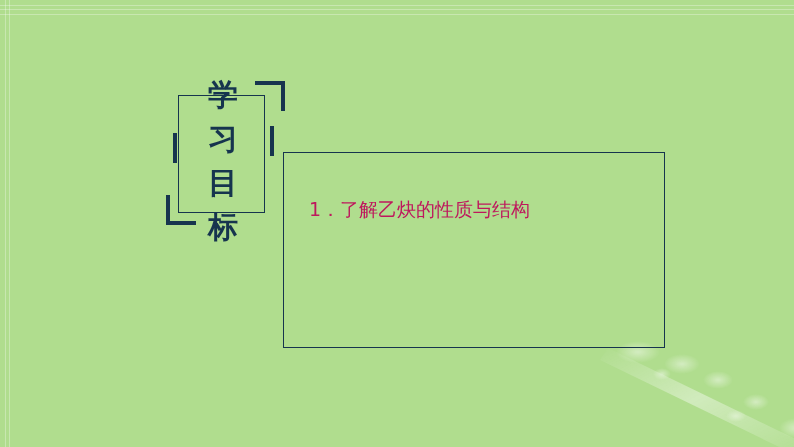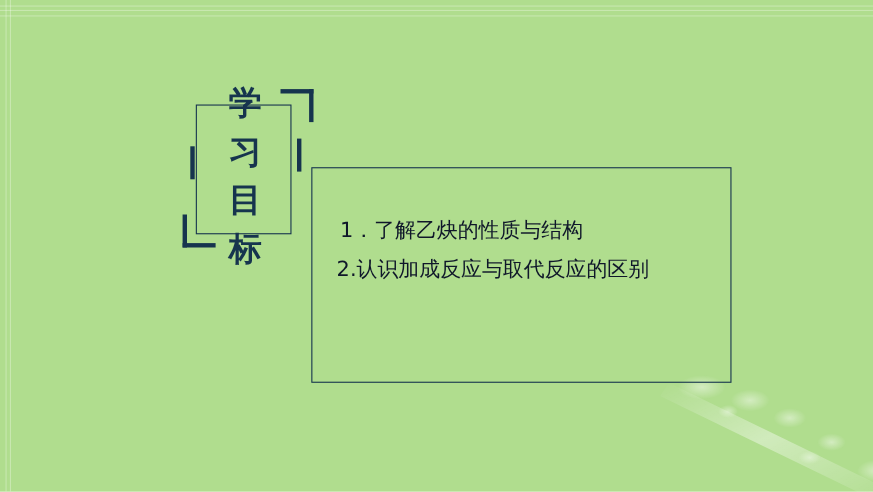--- a/index.html
+++ b/index.html
@@ -113,21 +113,21 @@
     width: 382px;
     height: 196px;
     border: 1.3px solid #16344e;
     box-sizing: border-box;
   }
   #content-list {
     position: absolute;
     left: 22px;
     top: 38px;
     right: 10px;
-    color: #0f172a;
+    color: #be185d;
     font-family: "DejaVu Sans", "Liberation Sans", sans-serif;
     font-size: 19px;
     line-height: 36px;
     white-space: nowrap;
   }
   #content-list .line { display: block; }
   #content-list .line.first { padding-left: 3px; }
 </style>
 </head>
 <body>
@@ -172,17 +172,16 @@
       <span>学</span>
       <span>习</span>
       <span>目</span>
       <span>标</span>
     </div>
   </div>
 
   <div id="content-box">
     <div id="content-list">
       <span class="line first">1．了解乙炔的性质与结构</span>
-      <span class="line">2.认识加成反应与取代反应的区别</span>
     </div>
   </div>
 
 </div>
 
 </body></html>

